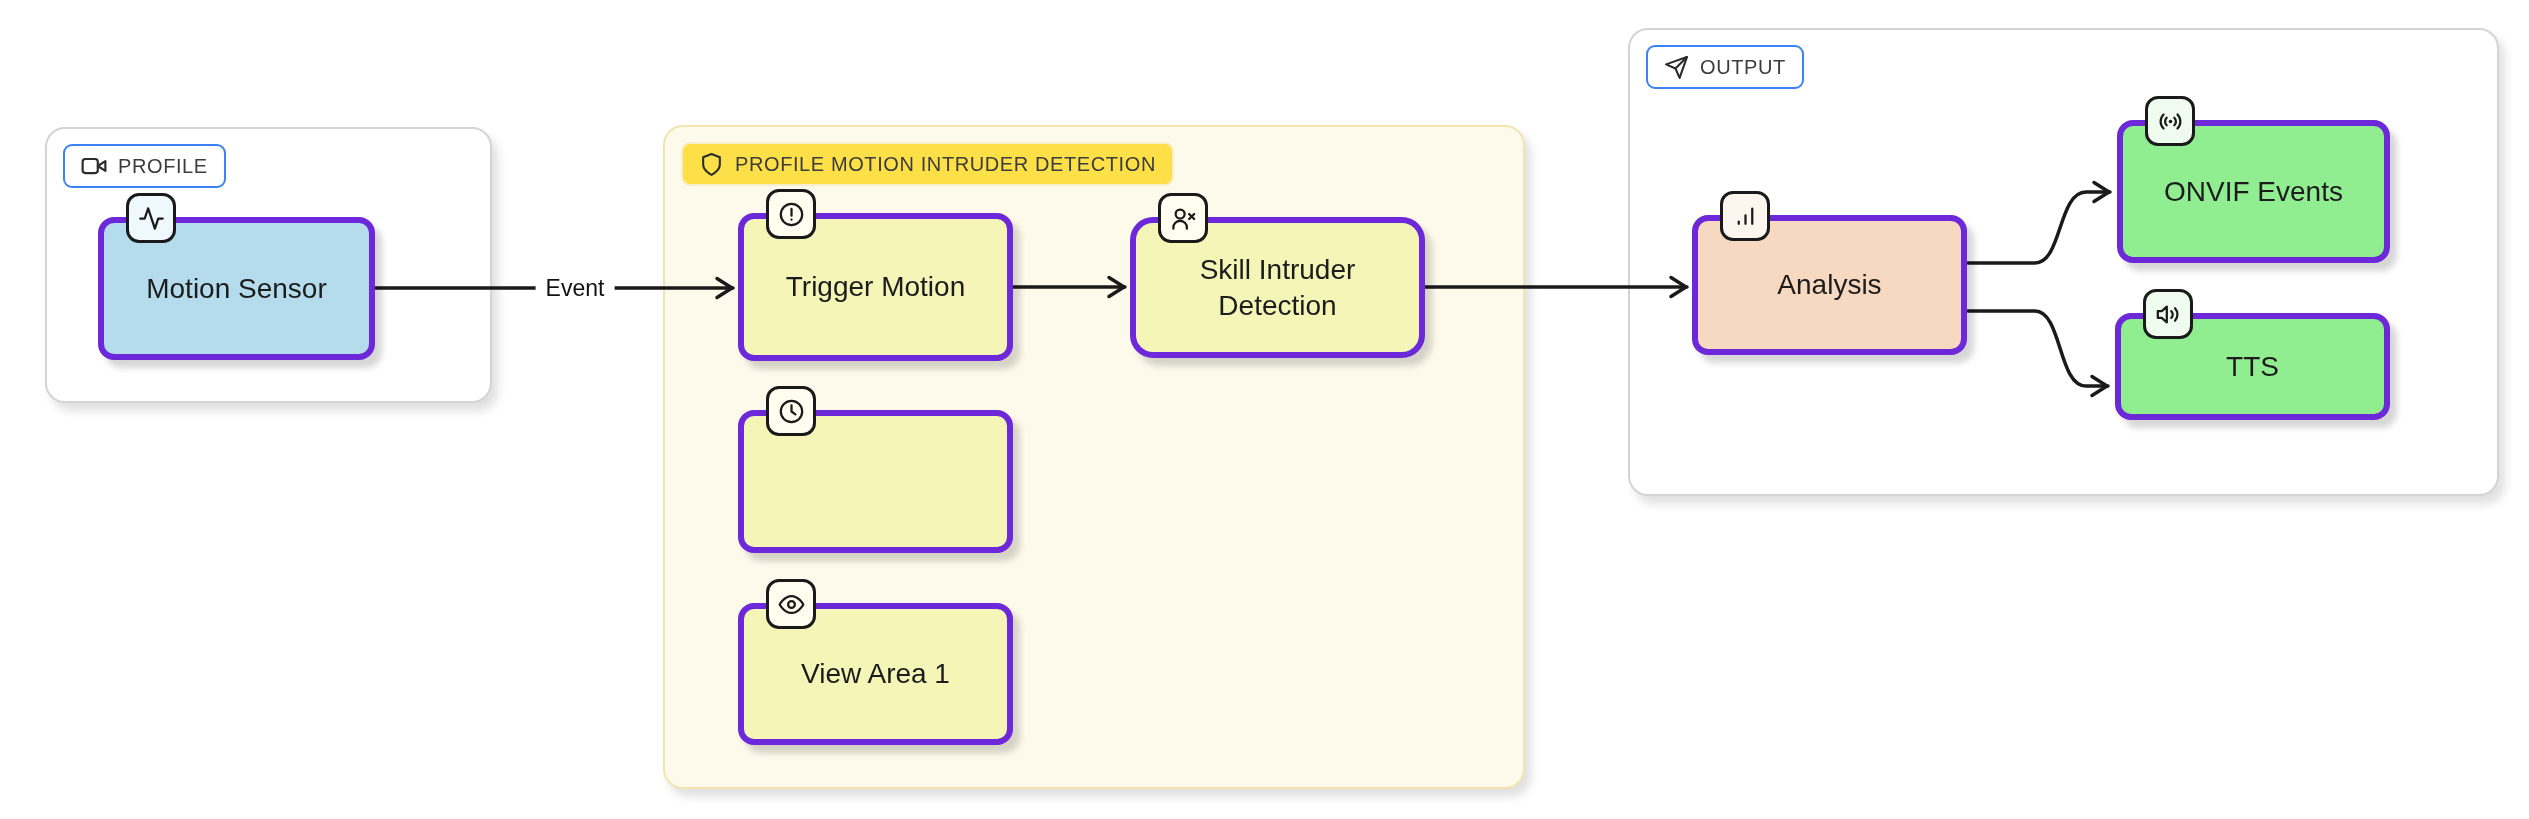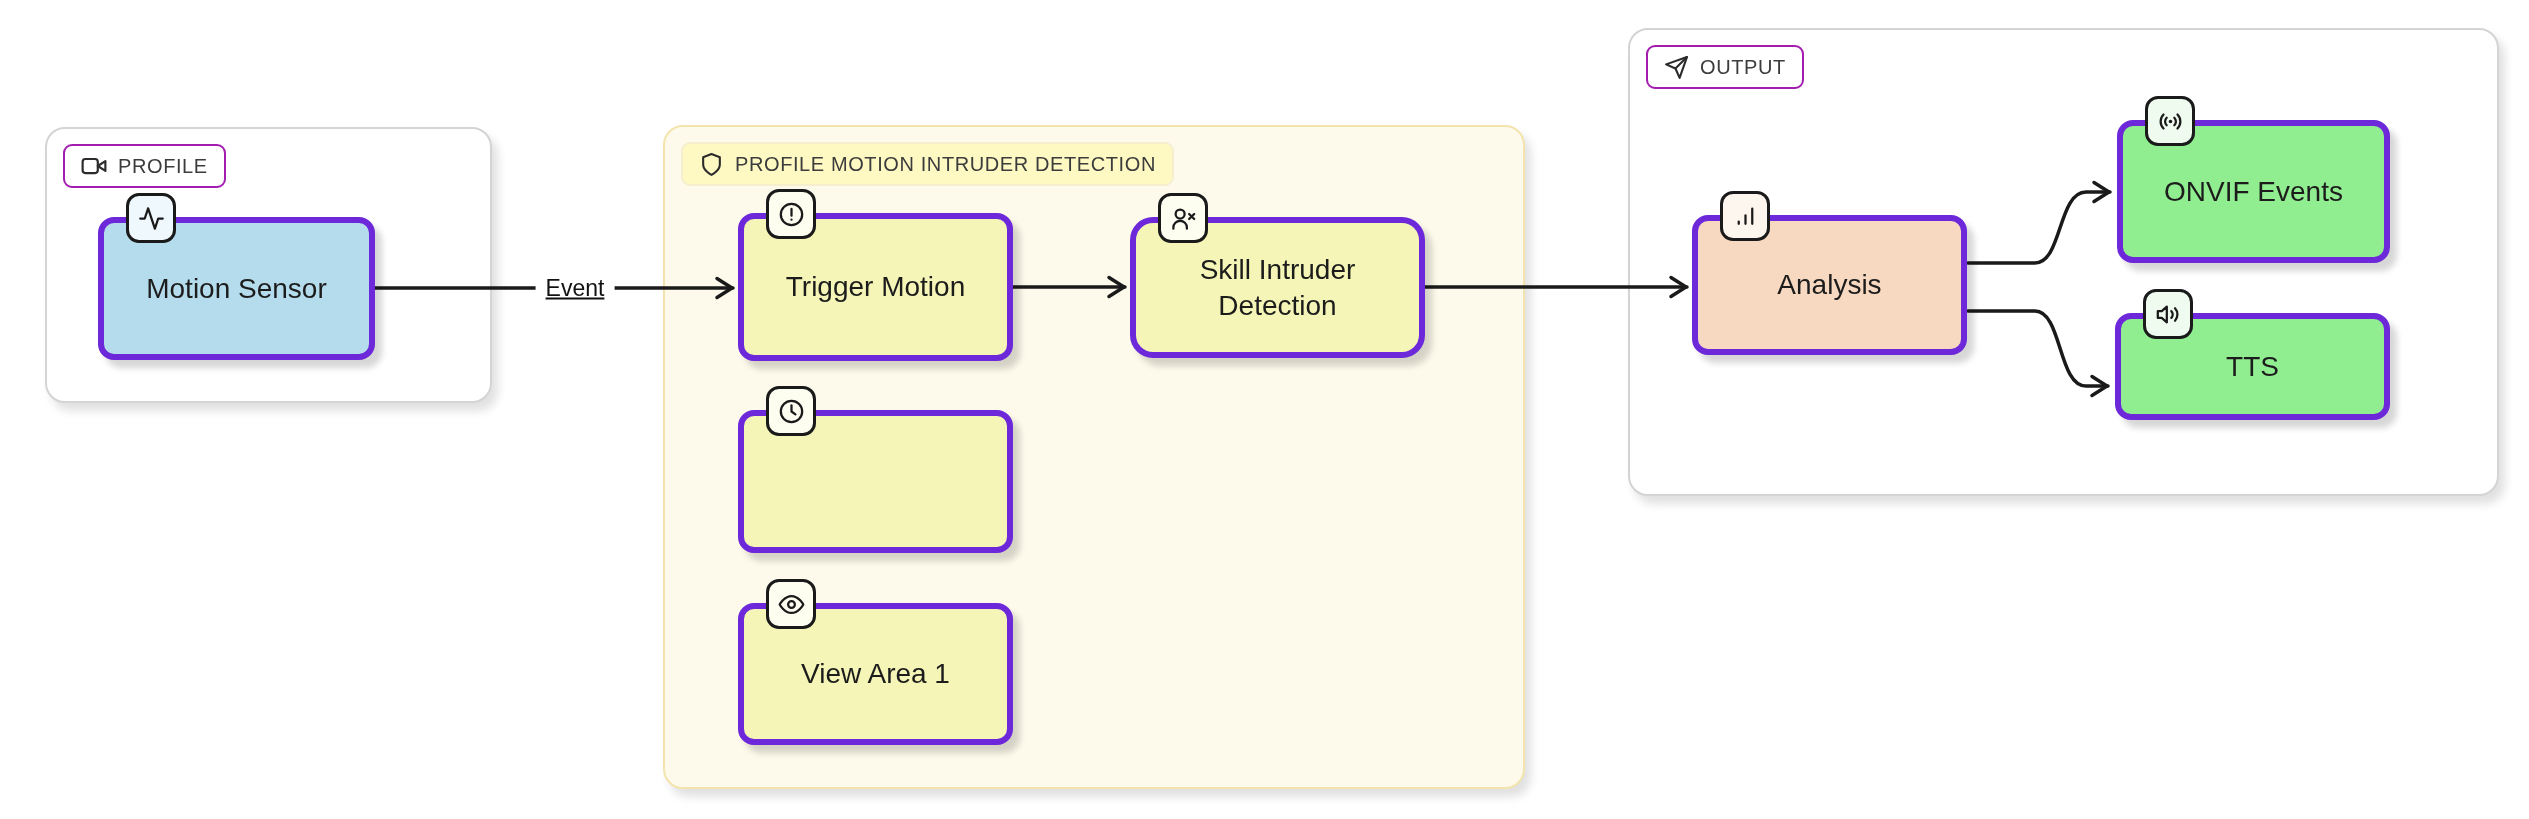--- a/index.html
+++ b/index.html
@@ -8,23 +8,23 @@
     background:#ffffff;
     font-family:"Liberation Sans","DejaVu Sans",sans-serif;
   }
   .canvas{position:absolute;inset:0;}
   
   .group{position:absolute;border-radius:20px;border:2px solid #d4d4d4;
          box-shadow:6px 8px 10px rgba(0,0,0,0.12);}
   .group.cream{border-color:#f3e4ae;}
   .chip{position:absolute;left:16px;top:15px;height:40px;
         display:flex;align-items:center;gap:11px;padding:0 16px;
-        background:#ffffff;border:2px solid #a21caf;border-radius:9px;
+        background:#ffffff;border:2px solid #3b82f6;border-radius:9px;
         font-size:20px;letter-spacing:0.6px;color:#3c3c3c;white-space:nowrap;}
-  .chip.cream{background:#fef9c3;border-color:#f6eecd;}
+  .chip.cream{background:#fde047;border-color:#f6eecd;}
   .chip svg{display:block;}
   
   svg.edges{position:absolute;left:0;top:0;z-index:2;}
   .edge{stroke:#1a1a1a;stroke-width:3.5px;fill:none;stroke-linecap:round;}
   .edge-label{position:absolute;z-index:3;transform:translate(-50%,-50%);
         background:#ffffff;padding:2px 10px;font-size:23px;color:#111111;}
   
   .node{position:absolute;z-index:4;
         border:6px solid #6d28d9;border-radius:16px;
         display:flex;align-items:center;justify-content:center;text-align:center;
@@ -81,21 +81,21 @@
         <path d="M-15 -9.5 L0 0 L-15 9.5" fill="none" stroke="#1a1a1a" stroke-width="3.5" stroke-linecap="round" stroke-linejoin="round"></path>
       </marker>
     </defs>
     <path class="edge" d="M 375 288 H 733" marker-end="url(#vhead)"></path>
     <path class="edge" d="M 1013 287 H 1125" marker-end="url(#vhead)"></path>
     <path class="edge" d="M 1407 287 H 1687" marker-end="url(#vhead)"></path>
     <path class="edge" d="M 1968 263 H 2035 C 2062 263 2058 192 2086 192 H 2110" marker-end="url(#vhead)"></path>
     <path class="edge" d="M 1968 311 H 2035 C 2062 311 2058 386 2086 386 H 2108" marker-end="url(#vhead)"></path>
   </svg>
 
-  <div class="edge-label" style="left:575px;top:288px;text-decoration:underline;">Event</div>
+  <div class="edge-label" style="left:575px;top:288px;">Event</div>
 
   <div class="node" style="left: 738px; top: 213px; width: 275px; height: 148px; background-color: rgb(244, 245, 182);">
     <span class="badge" style="background-color: rgb(253, 253, 240);">
       <svg width="27" height="27" viewBox="0 0 24 24" fill="none" stroke="#1a1a1a" stroke-width="2" stroke-linecap="round" stroke-linejoin="round">
         <circle cx="12" cy="12" r="9.5"></circle>
         <line x1="12" y1="7" x2="12" y2="13"></line>
         <line x1="12" y1="16.6" x2="12.01" y2="16.6"></line>
       </svg>
     </span>
     <span>Trigger Motion</span>

